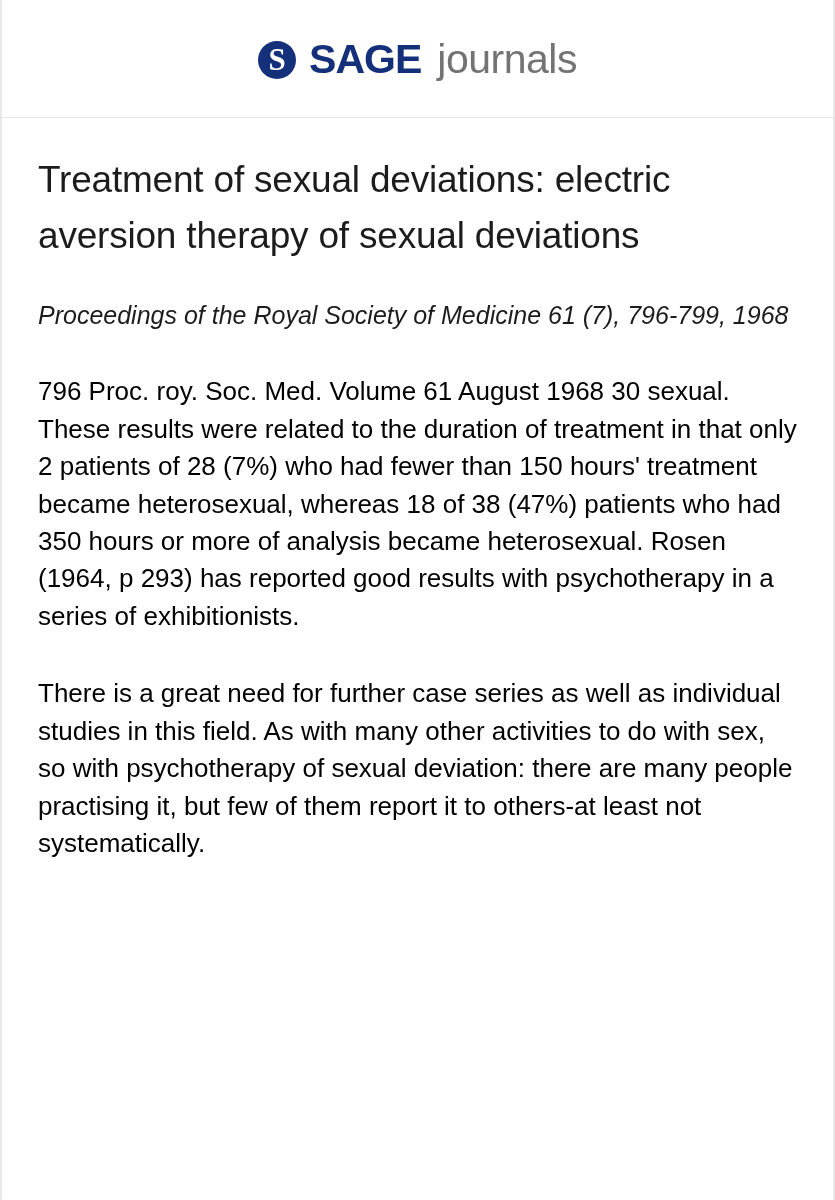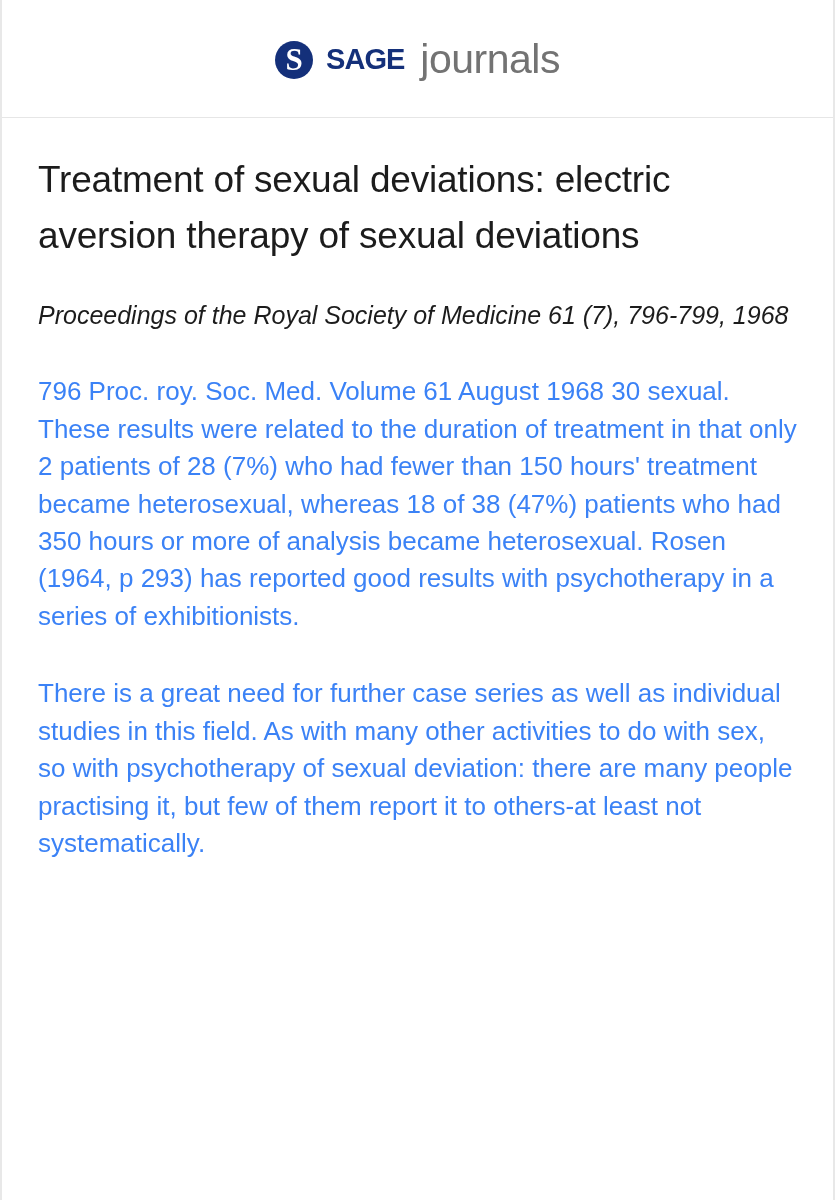--- a/index.html
+++ b/index.html
@@ -57,21 +57,21 @@
     line-height: 38px;
     text-align: center;
     letter-spacing: 0;
     margin-right: -3px;
     position: relative;
     top: 1px;
   }
   .sage-word {
     font-family: "Liberation Sans", sans-serif;
     font-weight: bold;
-    font-size: 29px;
+    font-size: 41px;
     letter-spacing: -1px;
     color: #14307a;
     line-height: 44px;
   }
   .journals-word {
     font-family: "Liberation Sans", sans-serif;
     font-size: 41px;
     letter-spacing: -0.5px;
     color: #737373;
     line-height: 44px;
@@ -103,21 +103,21 @@
     font-size: 25px;
     line-height: 1.45;
     font-style: italic;
     color: #1c1c1c;
     margin: 0 0 40px 0;
   }
 
   .abstract-para {
     font-size: 26px;
     line-height: 1.44;
-    color: #3b82f6;
+    color: #000000;
     margin: 0 0 40px 0;
   }
   .abstract-para:last-child {
     margin-bottom: 0;
   }
 </style>
 </head>
 <body>
 
 <div class="page">

